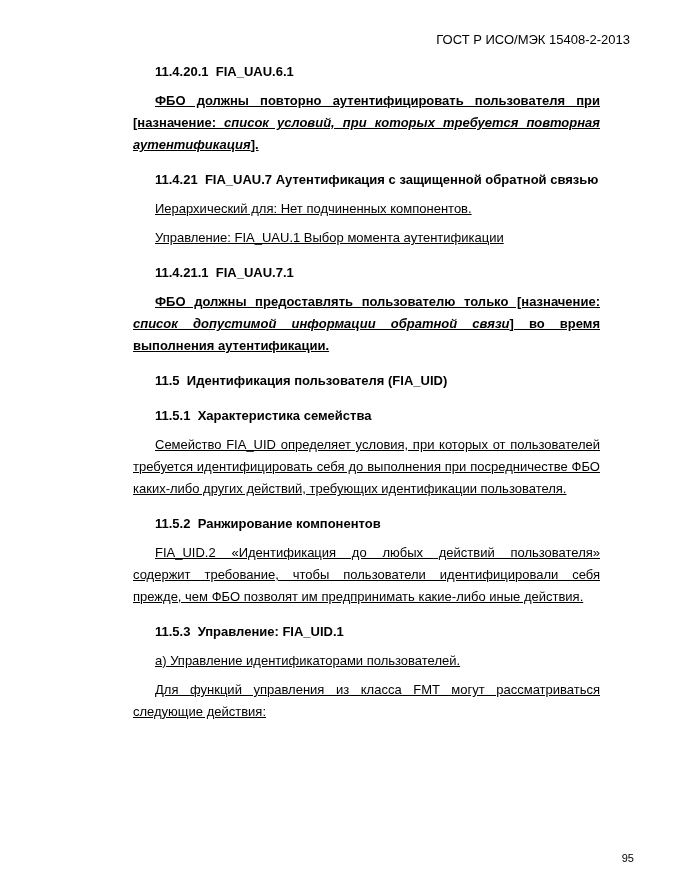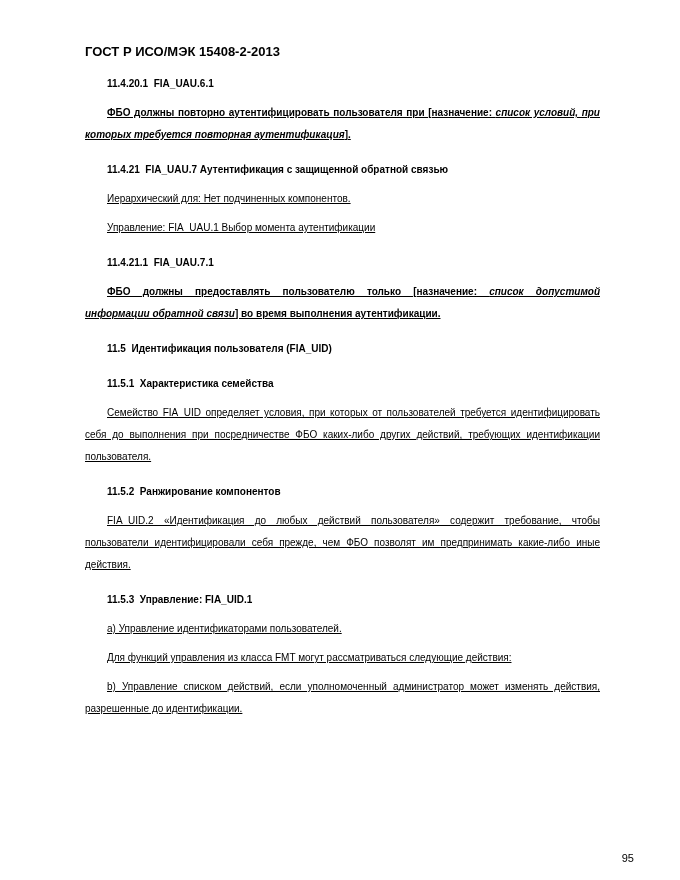--- a/index.html
+++ b/index.html
@@ -11,32 +11,32 @@
     color: #000000;
     font-family: "Liberation Sans", sans-serif;
     position: relative;
     overflow: hidden;
   }
   .page {
     padding: 32px 80px 0 85px;
   }
   .doc-header {
     font-size: 13px;
-    font-weight: bold;
-    text-align: left;
+    font-weight: normal;
+    text-align: right;
     margin-right: -30px;
     margin-bottom: 2px;
     line-height: 16px;
-    margin-top: 12px;
   }
   p { margin: 0; }
   .heading, .para {
-    font-size: 10px;
+    font-size: 13px;
     line-height: 22px;
     text-indent: 22px;
+    margin-left: 48px;
   }
   .heading {
     font-weight: bold;
     margin-top: 13px;
     text-align: left;
   }
   .para {
     margin-top: 7px;
     text-align: justify;
     text-decoration: underline;
@@ -64,17 +64,16 @@
       <p class="heading"><span class="b">11.4.21.1&nbsp; FIA_UAU.7.1</span></p>
       <p class="para"><span class="b">ФБО должны предоставлять пользователю только [назначение: </span><span class="bi">список допустимой информации обратной связи</span><span class="b">] во время выполнения аутентификации.</span></p>
       <p class="heading"><span class="b">11.5&nbsp; Идентификация пользователя (FIA_UID)</span></p>
       <p class="heading"><span class="b">11.5.1&nbsp; Характеристика семейства</span></p>
       <p class="para"><span>Семейство FIA_UID определяет условия, при которых от пользователей требуется идентифицировать себя до выполнения при посредничестве ФБО каких-либо других действий, требующих идентификации пользователя.</span></p>
       <p class="heading"><span class="b">11.5.2&nbsp; Ранжирование компонентов</span></p>
       <p class="para"><span>FIA_UID.2 «Идентификация до любых действий пользователя» содержит требование, чтобы пользователи идентифицировали себя прежде, чем ФБО позволят им предпринимать какие-либо иные действия.</span></p>
       <p class="heading"><span class="b">11.5.3&nbsp; Управление: FIA_UID.1</span></p>
       <p class="para"><span>a) Управление идентификаторами пользователей.</span></p>
       <p class="para"><span>Для функций управления из класса FMT могут рассматриваться следующие действия:</span></p>
-      <p class="para"><span>b) Управление списком действий, если уполномоченный администратор может изменять действия, разрешенные до идентификации.</span></p>
     </div>
 </div>
 
 <div class="page-number">95</div>
 
 </body></html>

